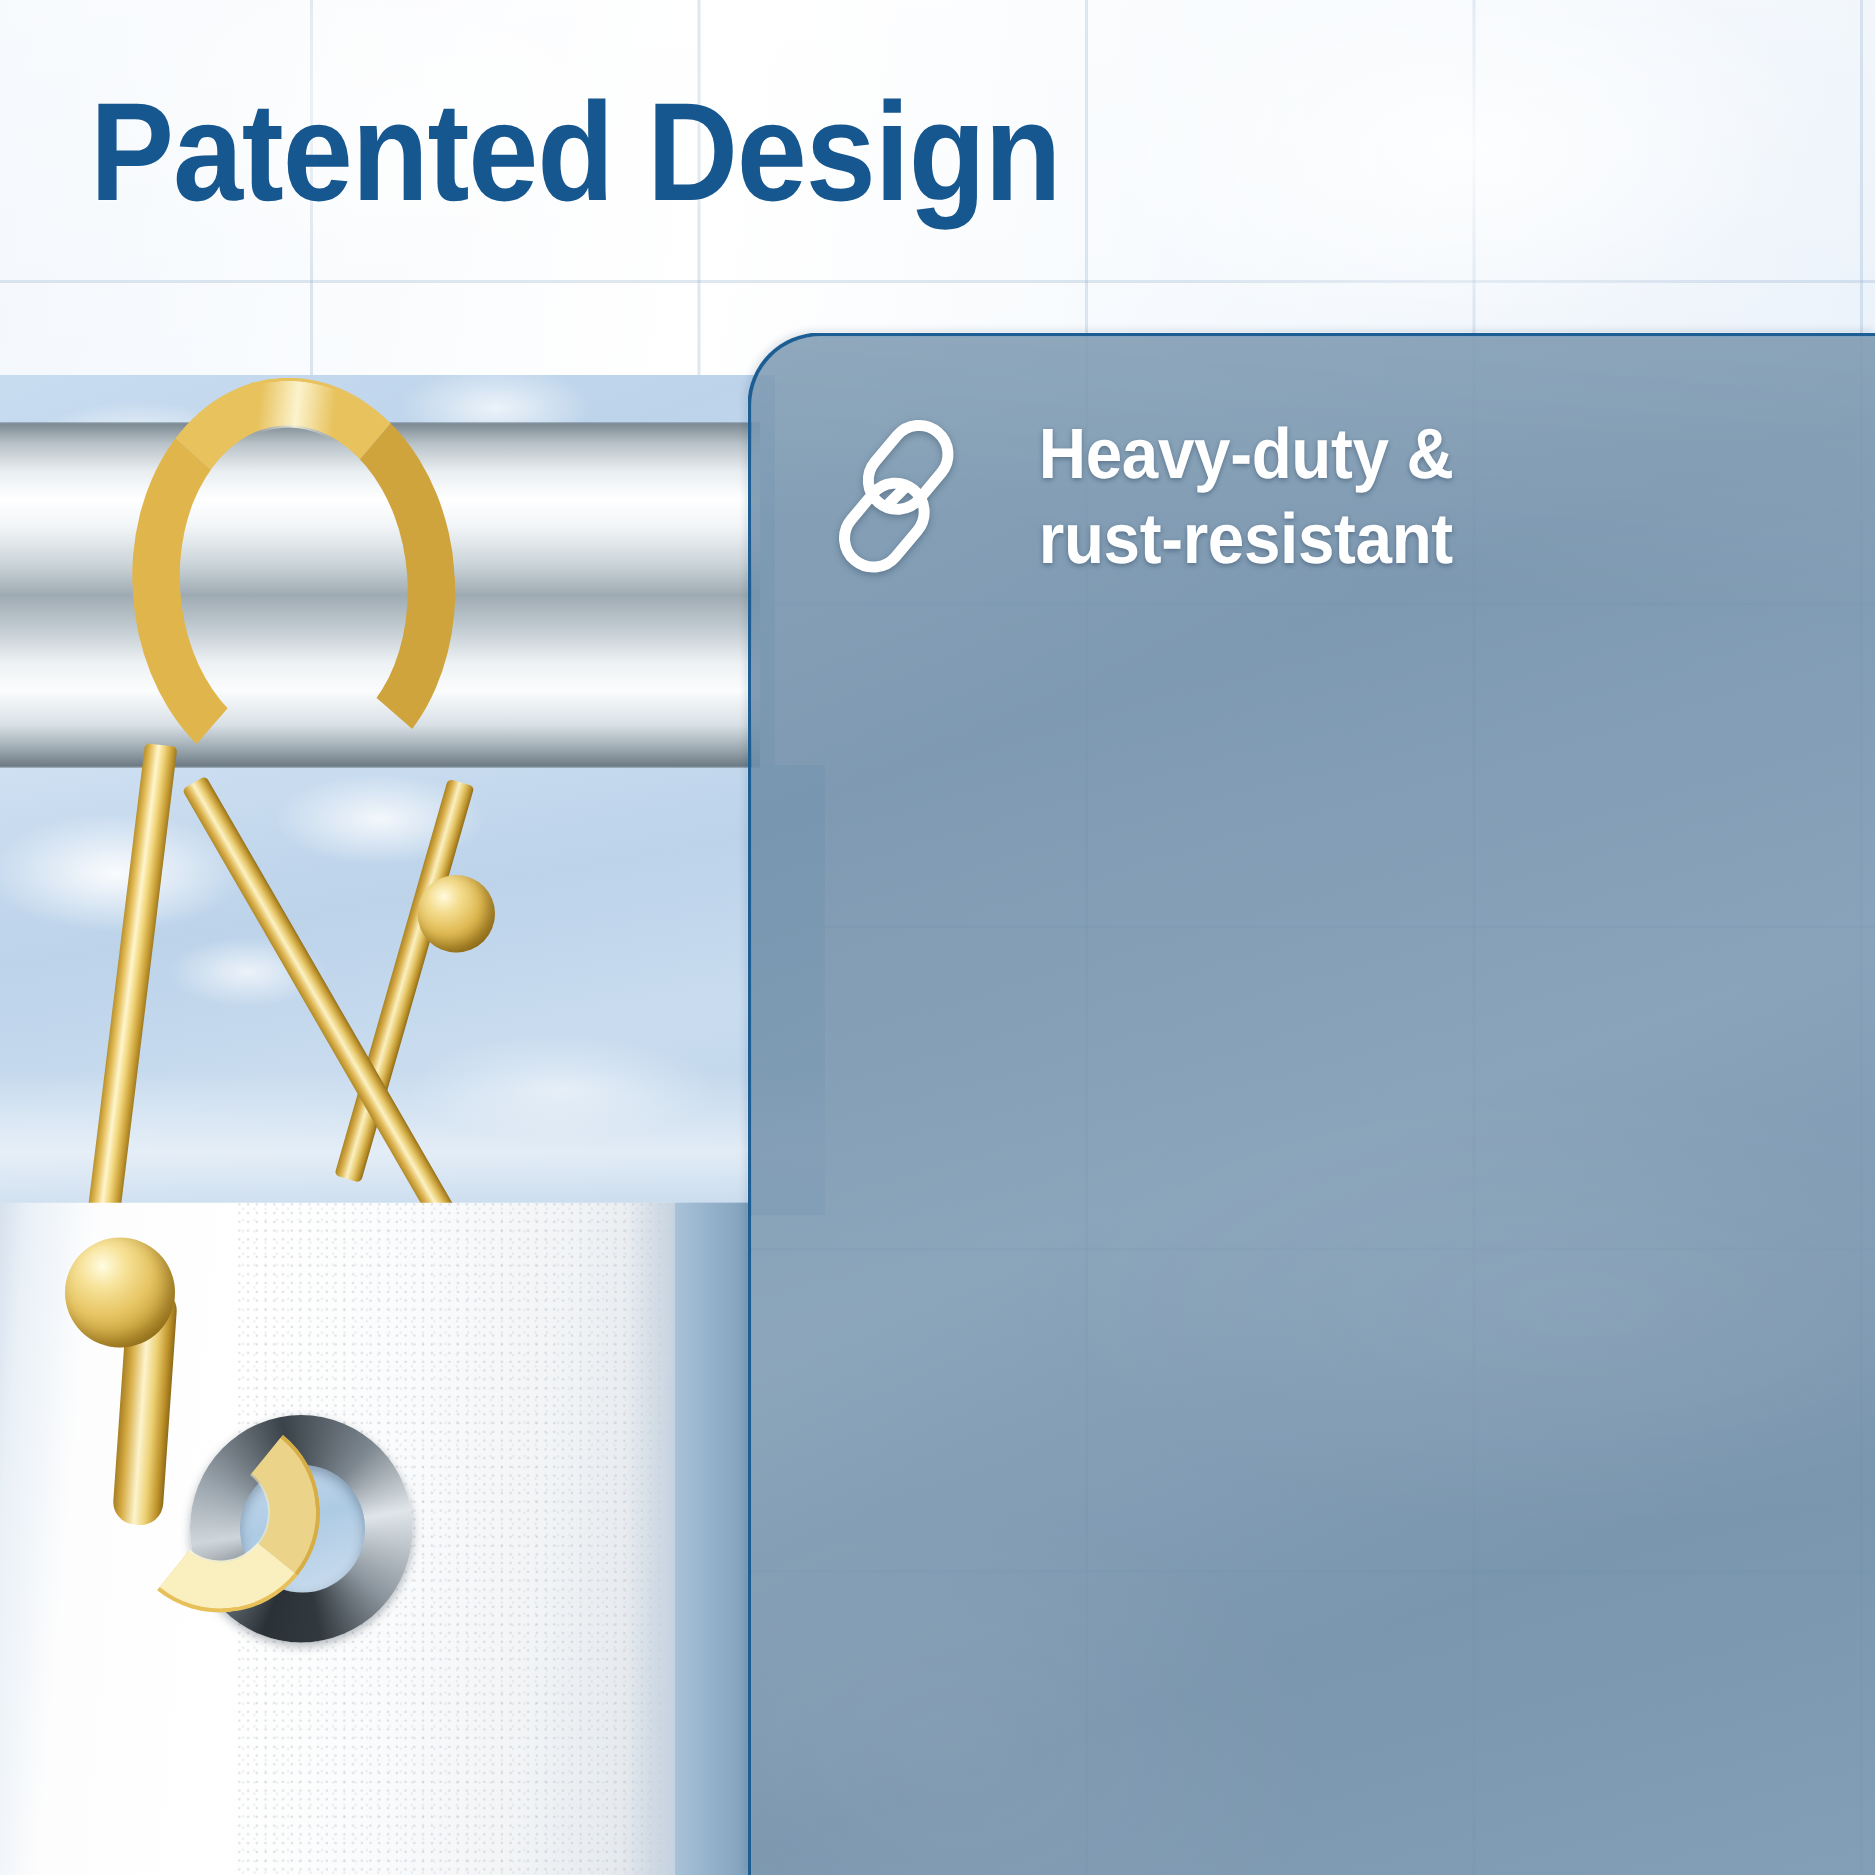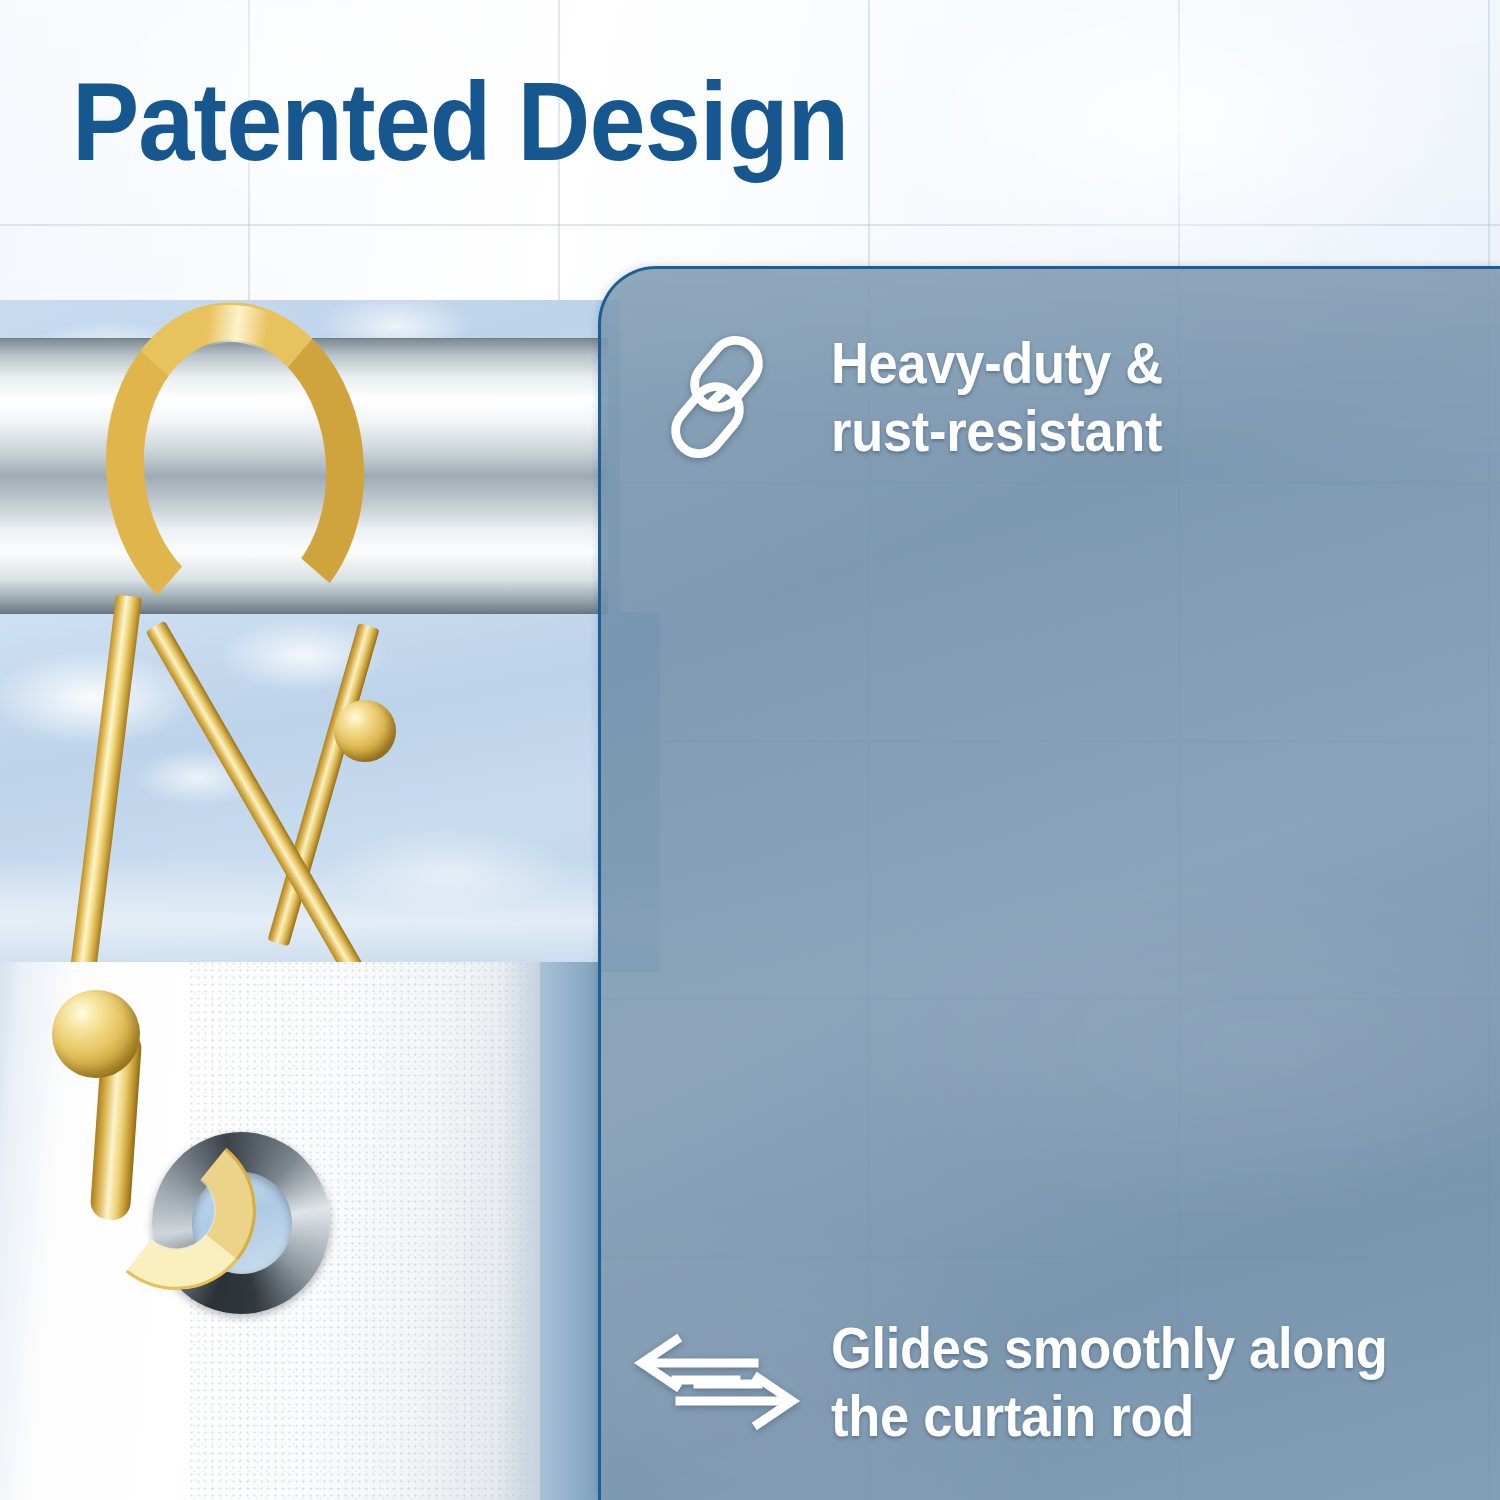--- a/index.html
+++ b/index.html
@@ -406,36 +406,20 @@
           <svg width="136" height="136" viewBox="0 0 100 100" fill="none" stroke="#ffffff" stroke-width="6.5" stroke-linecap="round" stroke-linejoin="round">
             <rect x="40" y="6" width="34" height="54" rx="17" transform="rotate(40 57 33)"></rect>
             <rect x="26" y="40" width="34" height="54" rx="17" transform="rotate(40 43 67)"></rect>
             <path d="M44 56 L56 44" stroke-width="6.5"></path>
           </svg>
         </div>
         <div class="feature-text">Heavy-duty &amp;
 rust-resistant</div>
       </div>
 
-      <div class="feature">
-        <div class="feature-icon">
-          <svg width="170" height="108" viewBox="0 0 170 108" fill="none" stroke="#ffffff" stroke-width="9" stroke-linecap="square" stroke-linejoin="miter">
-
-            <path d="M44 12 L10 35 L44 58"></path>
-            <path d="M14 35 L122 35"></path>
-            <path d="M44 52 L104 52"></path>
-
-            <path d="M126 50 L160 73 L126 96"></path>
-            <path d="M156 73 L48 73"></path>
-            <path d="M126 56 L66 56"></path>
-          </svg>
-        </div>
-        <div class="feature-text">Glides smoothly along
-the curtain rod</div>
-      </div>
 
 
 
 
     </div>
   </div>
 
   <div class="title">Patented Design</div>
 
 </div>

